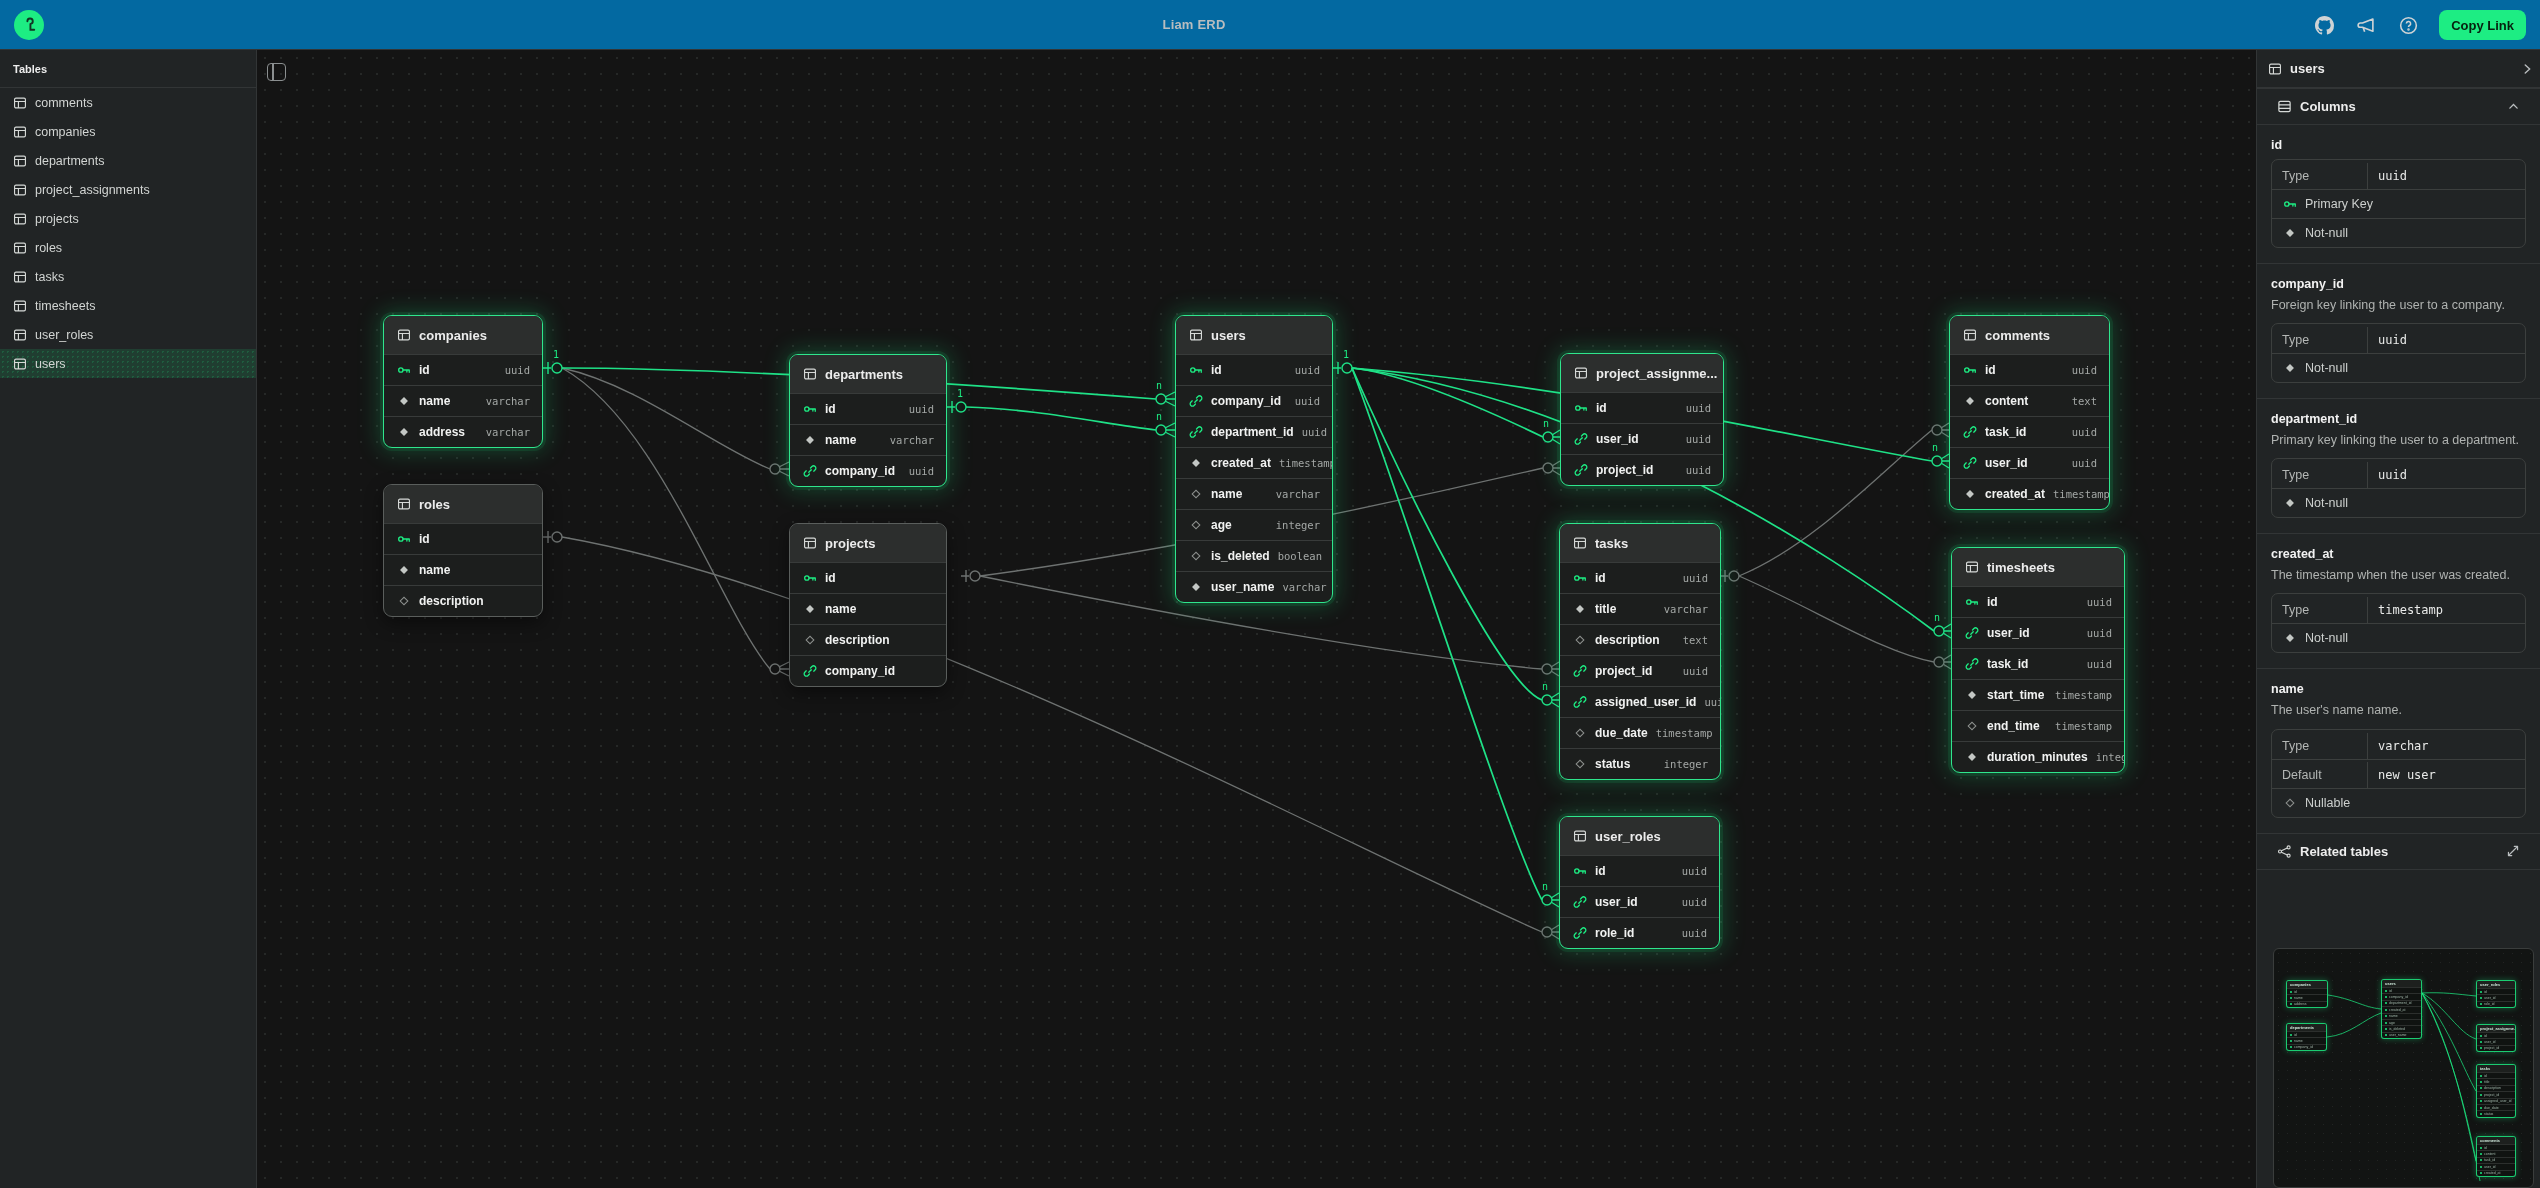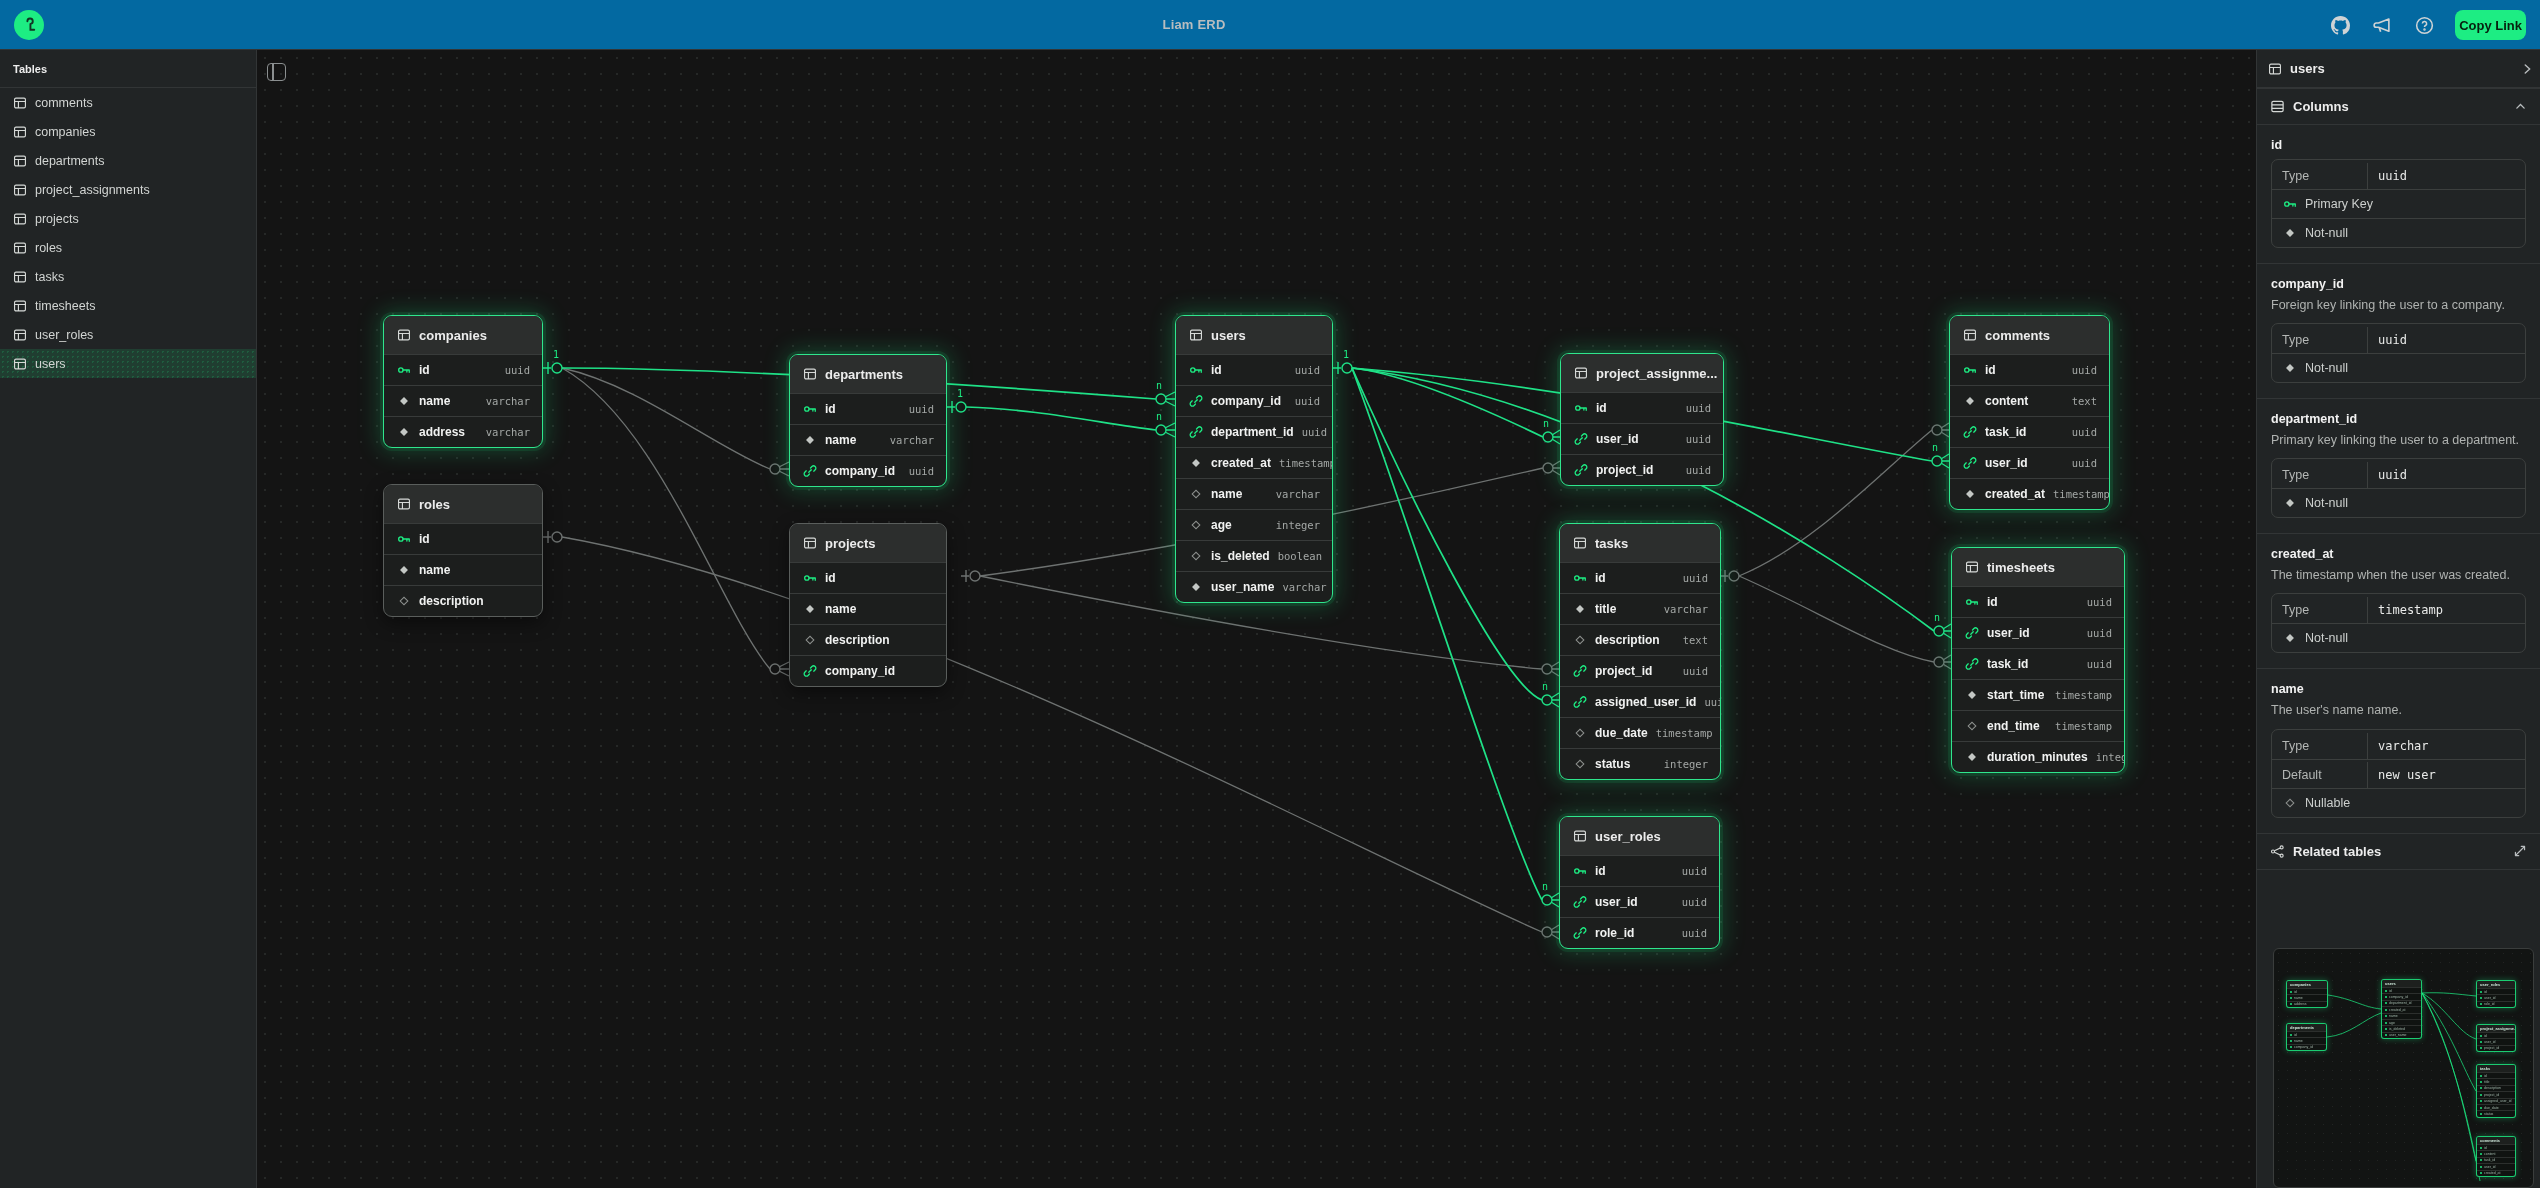--- a/index.html
+++ b/index.html
@@ -8,21 +8,21 @@
 
   
   .topbar { position:absolute; left:0; top:0; width:2540px; height:50px;
     background:#0369a1; border-bottom:1px solid #323536; z-index:40; }
   .logo { position:absolute; left:14px; top:10px; width:30px; height:30px; border-radius:50%;
     background:#1ded83; display:flex; align-items:center; justify-content:center; }
   .app-title { position:absolute; left:1134px; top:0; width:120px; height:50px; line-height:50px;
     text-align:center; color:#b9bdbf; font-size:13px; font-weight:700; letter-spacing:.2px; }
   .topbar-right { position:absolute; right:14px; top:0; height:50px; display:flex; align-items:center; gap:20px; }
   .icon-btn { width:22px; height:22px; display:flex; align-items:center; justify-content:center; cursor:pointer; }
-  .copy-btn { height:30px; padding:0 4px; background:#1ded83; color:#07210f; border:none;
+  .copy-btn { height:30px; padding:0 12px; background:#1ded83; color:#07210f; border:none;
     border-radius:8px; font-size:13px; font-weight:700; font-family:inherit; cursor:pointer; }
 
   
   .sidebar { position:absolute; left:0; top:50px; width:257px; height:1138px;
     background:#212425; border-right:1px solid #323536; z-index:30; }
   .sidebar-title { height:38px; line-height:38px; padding-left:13px; color:#ededed;
     font-size:11px; font-weight:700; border-bottom:1px solid #323536; }
   .sb-item { height:29px; display:flex; align-items:center; gap:8px; padding-left:12px;
     color:#d2d5d3; font-size:12.5px; cursor:pointer; }
   .sb-item.active { background-color:rgba(29,237,131,.13);
@@ -51,21 +51,21 @@
   .row-icn { width:15px; height:15px; flex:0 0 15px; display:flex; align-items:center; justify-content:center; }
 
   
   .rpanel { position:absolute; left:2256px; top:50px; width:284px; height:1138px;
     background:#212425; border-left:1px solid #323536; z-index:30; overflow:hidden; }
   .rp-header { height:38px; display:flex; align-items:center; gap:8px; padding:0 10px;
     border-bottom:1px solid #323536; color:#ededed; font-size:13px; font-weight:700; }
   .rp-close { margin-left:auto; margin-right:-4px; color:#b9bdbf; cursor:pointer; display:flex; }
   .rp-desc { margin:12px 14px; background:#2e3130; border-radius:8px; padding:9px 11px;
     color:#c6c9c7; font-size:12.5px; line-height:1.55; }
-  .rp-sect { height:37px; display:flex; align-items:center; gap:8px; padding:0 13px;
+  .rp-sect { height:37px; display:flex; align-items:center; gap:8px; padding:0 20px;
     border-top:1px solid #323536; border-bottom:1px solid #323536; color:#ededed; font-size:13px; font-weight:700; }
   .rp-sect .sect-right { margin-left:auto; color:#b9bdbf; display:flex; cursor:pointer; }
   .col-entry { padding:13px 14px 15px; border-top:1px solid #323536; }
   .col-entry:first-child { border-top:none; }
   .ce-name { color:#f2f2f2; font-size:12.5px; font-weight:700; margin-bottom:7px; }
   .ce-desc { color:#b0b3b1; font-size:12.5px; margin:-2px 0 9px; line-height:1.45; }
   .kv { border:1px solid #3c3f3e; border-radius:7px; overflow:hidden; }
   .kv-row { display:flex; border-top:1px solid #3c3f3e; min-height:29px; align-items:flex-end; }
   .kv-row:first-child { border-top:none; }
   .kv-k { flex:0 0 96px; padding:6px 10px; color:#b4b7b5; font-size:12.5px; border-right:1px solid #3c3f3e;

